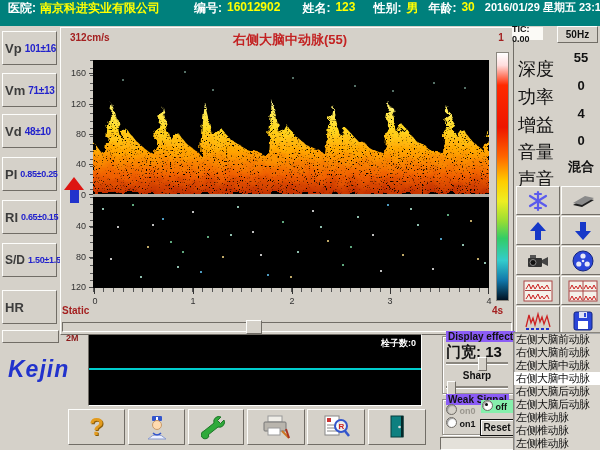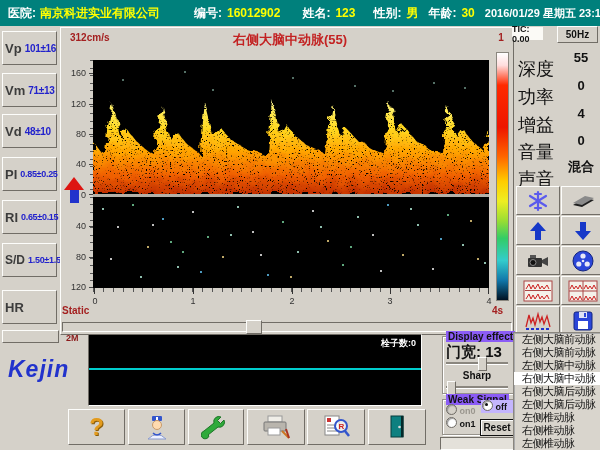--- a/index.html
+++ b/index.html
@@ -6,21 +6,21 @@
   #app{position:relative;width:600px;height:450px;background:#d5d1c9;
        font-family:"Liberation Sans","DejaVu Sans",sans-serif;overflow:hidden;
        -webkit-font-smoothing:antialiased;}
   .abs{position:absolute;}
   .up{background:#d5d1c9;border-top:1px solid #fdfdfb;border-left:1px solid #fdfdfb;
       border-right:1px solid #716d66;border-bottom:1px solid #716d66;}
   .down{background:#d5d1c9;border-top:1px solid #716d66;border-left:1px solid #716d66;
       border-right:1px solid #fdfdfb;border-bottom:1px solid #fdfdfb;}
   .etch{border:1px solid #96928a;box-shadow:inset 1px 1px 0 #fff,1px 1px 0 #fff;}
   
-  #header{left:0;top:0;width:600px;height:26px;background:#00807c;display:flex;align-items:center;
+  #header{left:0;top:0;width:600px;height:26px;background:#00807c;display:flex;
           font-size:12px;font-weight:bold;white-space:nowrap;}
   #header .lab{color:#fff;}
   #header .val{color:#ffff00;}
   
   .prow{left:2px;width:55px;height:34px;display:flex;flex-direction:row;align-items:center;
         padding:0 2px;box-sizing:border-box;}
   .prow .pl{font-size:13px;font-weight:bold;color:#3c3c3c;margin-right:3px;}
   .prow .pv{font-size:9px;font-weight:bold;color:#2222cc;letter-spacing:-0.3px;}
   
   .redsm{color:#a42020;font-weight:bold;font-size:10px;}
@@ -36,21 +36,21 @@
   
   .track{height:2px;background:#8a867e;border-bottom:1px solid #fff;}
   .thumb{width:7px;height:12px;}
   .radio{width:9px;height:9px;border-radius:50%;background:#fff;border:1px solid #6e6a64;
          box-shadow:inset 1px 1px 1px #999;display:inline-block;vertical-align:-1px;}
   .radio.on::after{content:"";display:block;width:3px;height:3px;border-radius:50%;background:#111;margin:2px;}
   .radio.dis{background:#d5d1c9;}
   
   #alist{left:513px;top:332px;width:86px;height:118px;background:#d9d5cd;
          border:1px solid #8a867e;box-shadow:inset 1px 1px 0 #aaa;overflow:hidden;}
-  #alist .ai{height:13px;line-height:13px;font-size:11px;color:#111;padding-left:8px;
+  #alist .ai{height:13px;line-height:13px;font-size:11px;color:#111;padding-left:2px;
              white-space:nowrap;cursor:pointer;letter-spacing:-0.5px;}
   #alist .ai.sel{background:#fff;}
   
   .tbtn{top:409px;height:34px;display:flex;align-items:center;justify-content:center;cursor:pointer;}
   .grouptitle{position:absolute;background:#8b5cf6;font-size:10px;font-weight:bold;color:#111;
               padding:0 2px;white-space:nowrap;}
 </style>
 </head>
 <body>
 
@@ -363,21 +363,21 @@
   <div class="abs up thumb" style="left:447px;top:381px"></div>
 
   <div class="abs etch" style="left:442px;top:399px;width:70px;height:34px"></div>
   <div class="grouptitle" style="left:446px;top:394px">Weak Signal</div>
   <div class="abs" style="left:446px;top:404px;font-size:9px;font-weight:bold;color:#9a968e">
     <span class="radio dis"></span>
     <span>on0</span></div>
   <div class="abs" style="left:446px;top:417px;font-size:9px;font-weight:bold;color:#111">
     <span class="radio"></span>
     <span>on1</span></div>
-  <div class="abs" style="left:481px;top:400px;font-size:9px;font-weight:bold;color:#111;background:#c4b5fd;padding:0 17px 1px 1px">
+  <div class="abs" style="left:481px;top:400px;font-size:9px;font-weight:bold;color:#111;background:#86efac;padding:0 17px 1px 1px">
     <span class="radio on"></span>
     <span>off</span></div>
   <div class="abs up" style="left:480px;top:419px;width:32px;height:15px;border:1px solid #111;box-shadow:inset 1px 1px 0 #fff;
        font-size:10px;font-weight:bold;color:#111;display:flex;align-items:center;justify-content:center">Reset</div>
   <div class="abs down" style="left:440px;top:437px;width:72px;height:11px;background:#e4e1da"></div>
 
   <div id="alist" class="abs">
     <div class="ai">左侧大脑前动脉</div>
     <div class="ai">右侧大脑前动脉</div>
     <div class="ai">左侧大脑中动脉</div>

